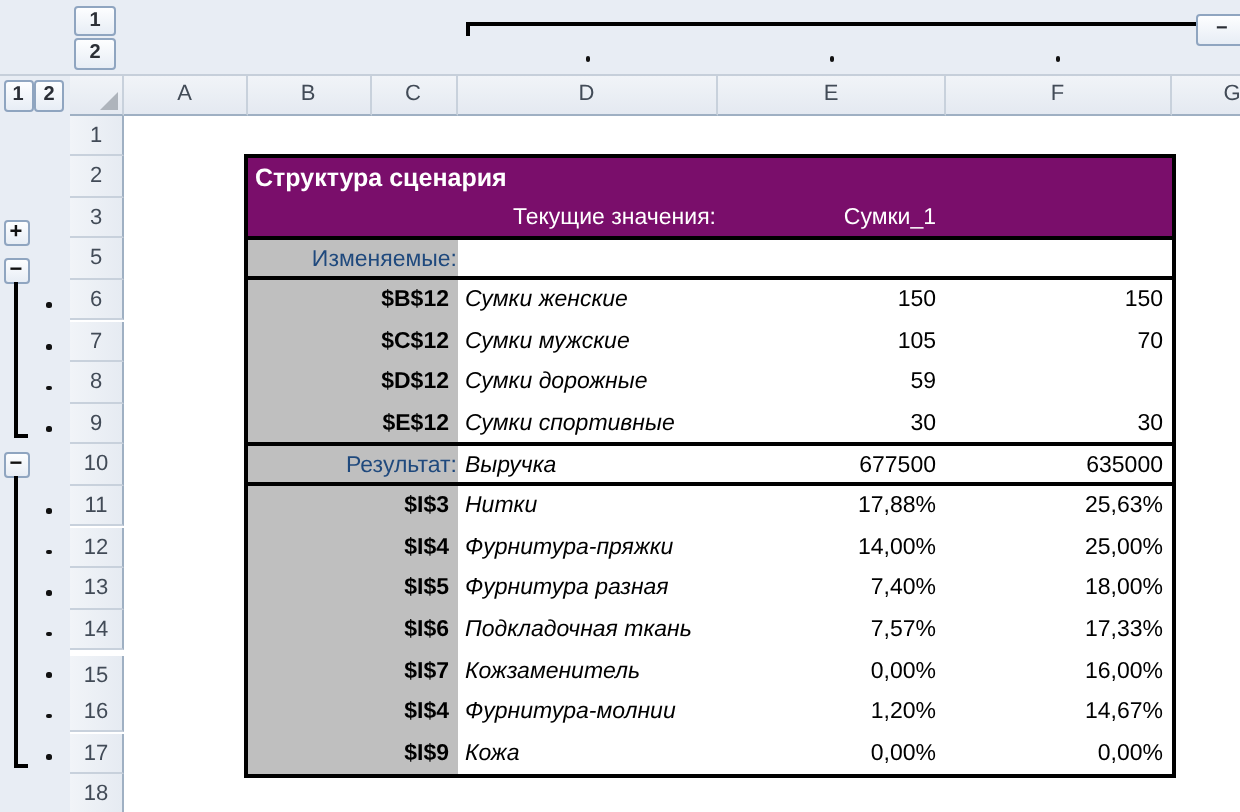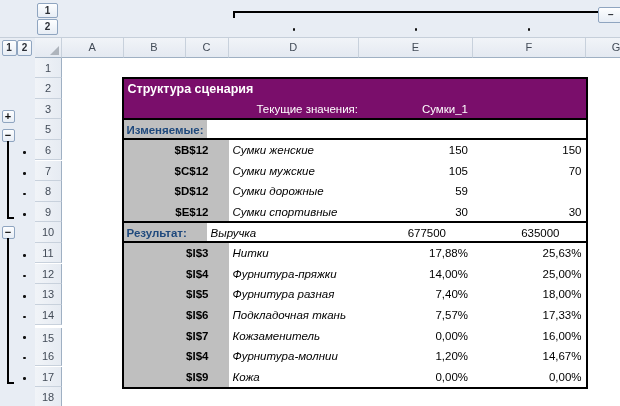--- a/index.html
+++ b/index.html
@@ -58,22 +58,22 @@
   .scn-table{
     position:absolute; left:121.5px; top:76.5px; width:466px;
     border:2px solid #000; background:#fff;
   }
   .trow{ display:flex; height:20.6px; }
   .trow.bb{ border-bottom:2px solid #000; }
   .purple{ background:var(--table_header_purple,#7A0E6B); color:#fff; }
   .cell{ flex:none; font-size:11.5px; line-height:20px; white-space:nowrap; overflow:hidden; color:#000; }
   .c-title{ width:462px; font-weight:bold; font-size:12.5px; padding-left:4px; color:#fff; line-height:21px; }
   .c-spacer{ width:105px; }
-  .c-ref{ width:105px; background:var(--ref_cell_gray,#BFBFBF); font-weight:bold; text-align:right; padding-right:20px; }
-  .c-sec{ width:83px; background:var(--ref_cell_gray,#BFBFBF); font-weight:bold; color:var(--section_label_navy,#1F497D); padding-left:3px; }
+  .c-ref{ width:105px; background:var(--ref_cell_gray,#BFBFBF); font-weight:bold; text-align:right; padding-right:4px; }
+  .c-sec{ width:105px; background:var(--ref_cell_gray,#BFBFBF); font-weight:normal; color:var(--section_label_navy,#1F497D); padding-left:3px;text-align:right; }
   .c-name{ width:130.5px; padding-left:4px;font-style:italic; }
   .c-hname{ width:130.5px; text-align:right; padding-right:1px; color:#fff; }
   .c-v1{ width:114px; text-align:right; padding-right:5px; }
   .c-hv1{ width:114px; text-align:right; padding-right:5px; color:#fff; }
   .c-v2{ width:112.5px; text-align:right; padding-right:4px; }
   .c-hv2{ width:112.5px; text-align:right; padding-right:4px; color:#fff;margin-top:24px; }
 </style>
 </head>
 <body>
 

